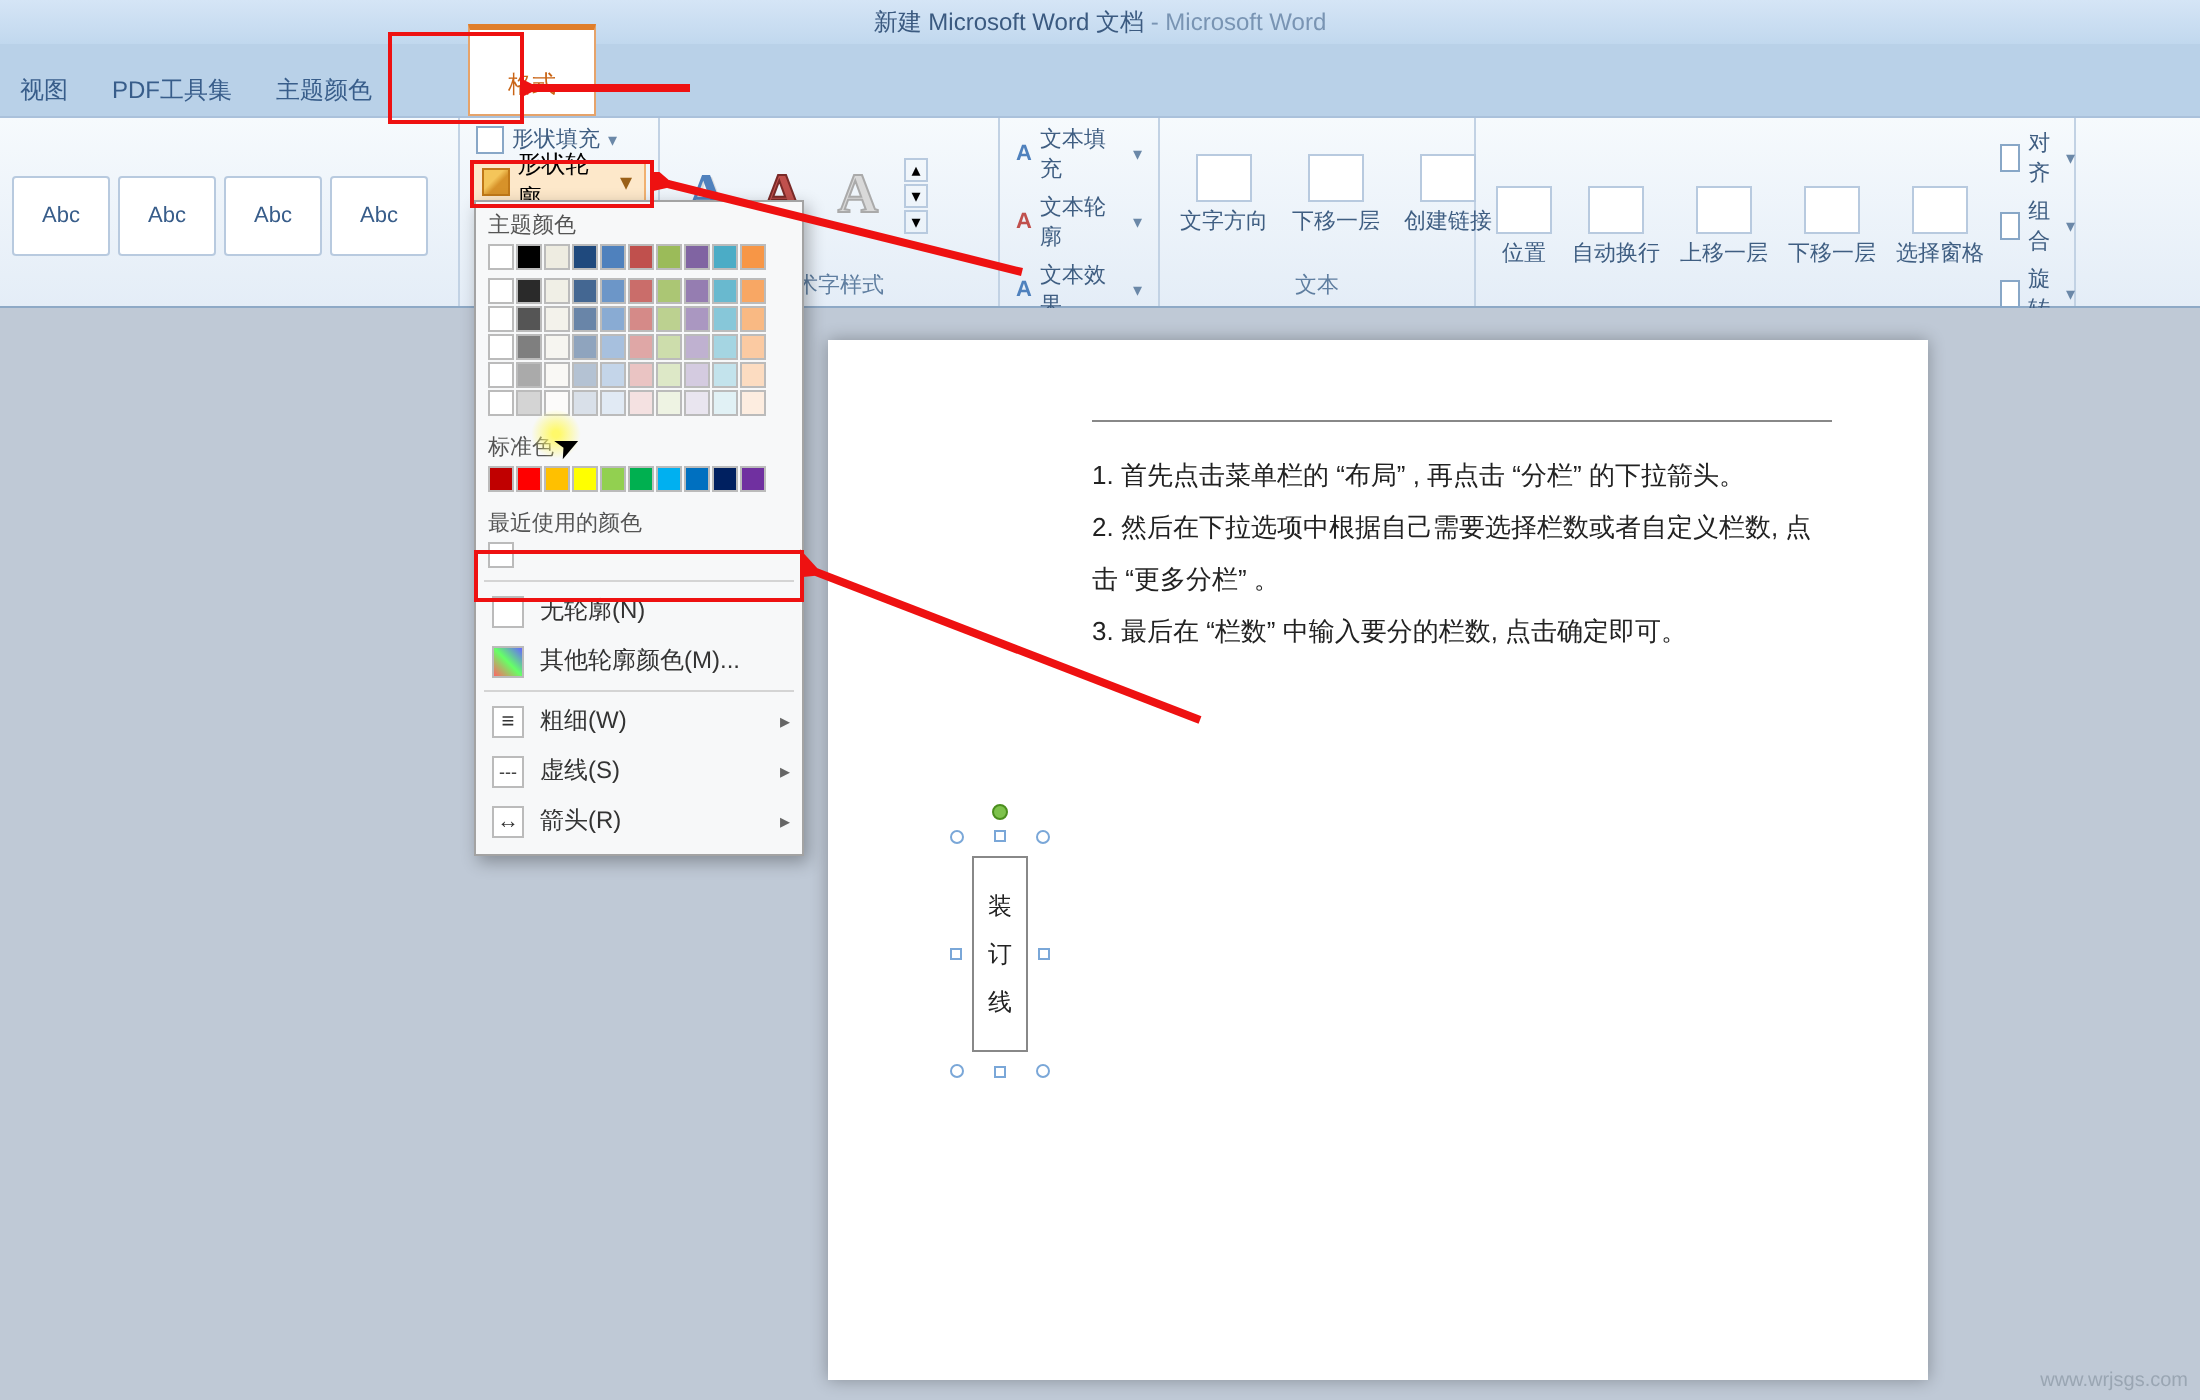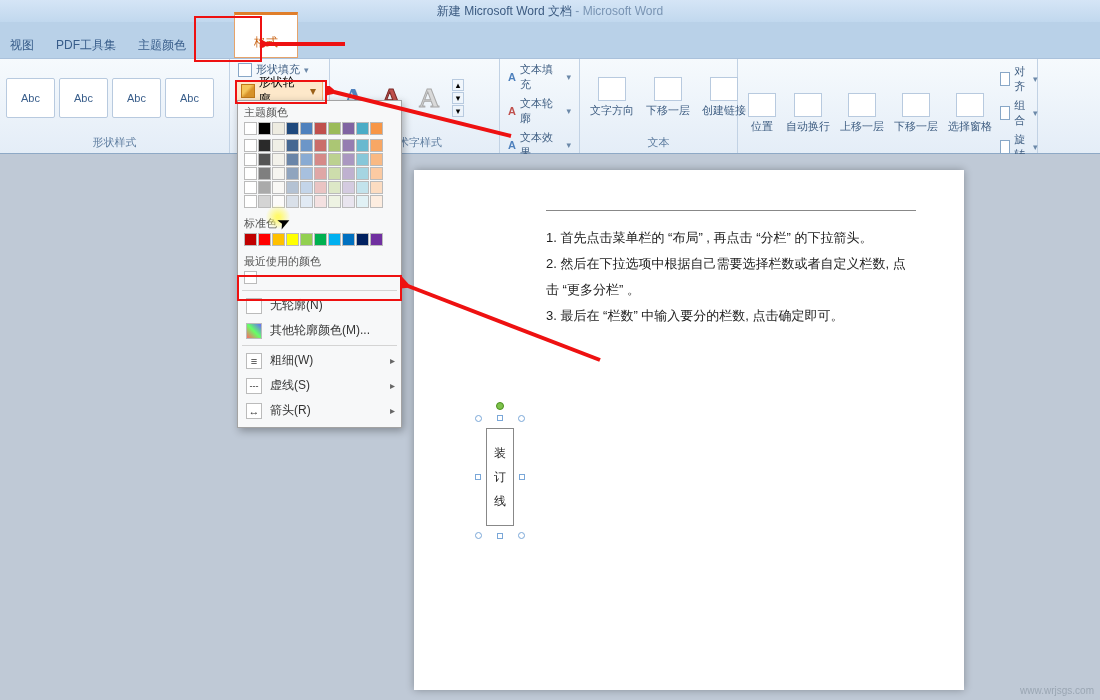--- a/index.html
+++ b/index.html
@@ -80,21 +80,20 @@
 
 <div class="ribbon">
 
   <div class="group" style="width:230px">
     <div class="group-body">
       <div class="shape-btn">Abc</div>
       <div class="shape-btn">Abc</div>
       <div class="shape-btn">Abc</div>
       <div class="shape-btn">Abc</div>
     </div>
-    <div class="group-label">形状样式</div>
   </div>
 
   <div class="group" style="width:100px;padding-top:2px">
     <div style="display:flex;flex-direction:column;gap:2px;">
       <div class="mini">
         <div class="sq"></div>
         <span>形状填充</span>
         <span class="dd">▾</span>
       </div>
       <div class="outline-btn">

